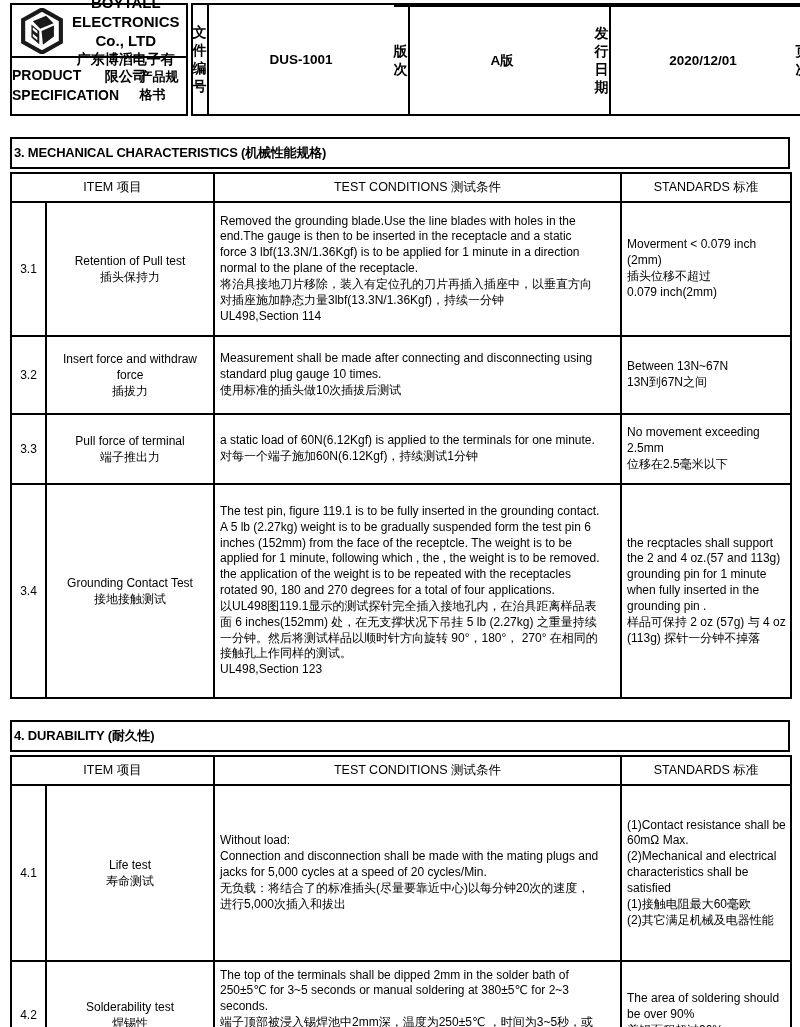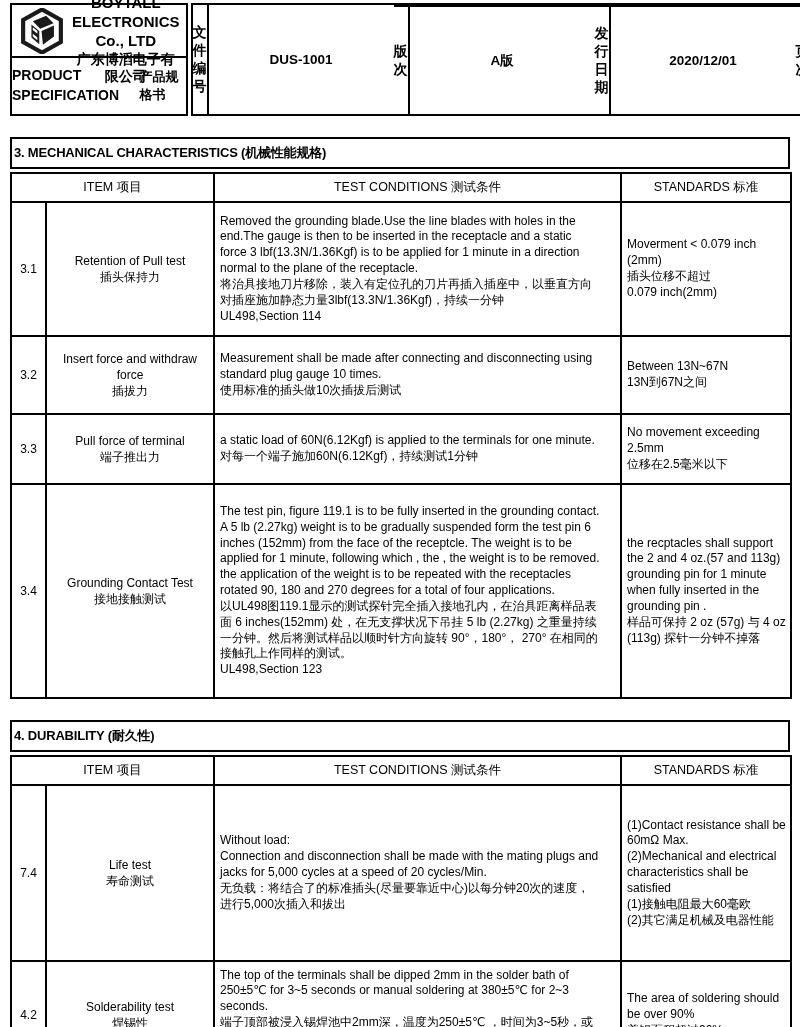--- a/index.html
+++ b/index.html
@@ -170,21 +170,21 @@
         <col style="width:407px">
         <col style="width:170px">
       </colgroup>
     <tbody>
         <tr class="hdr">
       <td colspan="2">ITEM 项目</td>
       <td>TEST CONDITIONS 测试条件</td>
       <td>STANDARDS 标准</td>
     </tr>
     <tr style="height:176px">
-      <td class="c-no">7.4</td>
+      <td class="c-no">4.1</td>
       <td class="c-item">Life test
 寿命测试</td>
       <td class="c-cond">Without load:
 Connection and disconnection shall be made with the mating plugs and jacks for 5,000 cycles at a speed of 20 cycles/Min.
 无负载：将结合了的标准插头(尽量要靠近中心)以每分钟20次的速度，进行5,000次插入和拔出</td>
       <td class="c-std">(1)Contact resistance shall be 60mΩ Max.
 (2)Mechanical and electrical characteristics shall be satisfied
 (1)接触电阻最大60毫欧
 (2)其它满足机械及电器性能</td>
     </tr>

